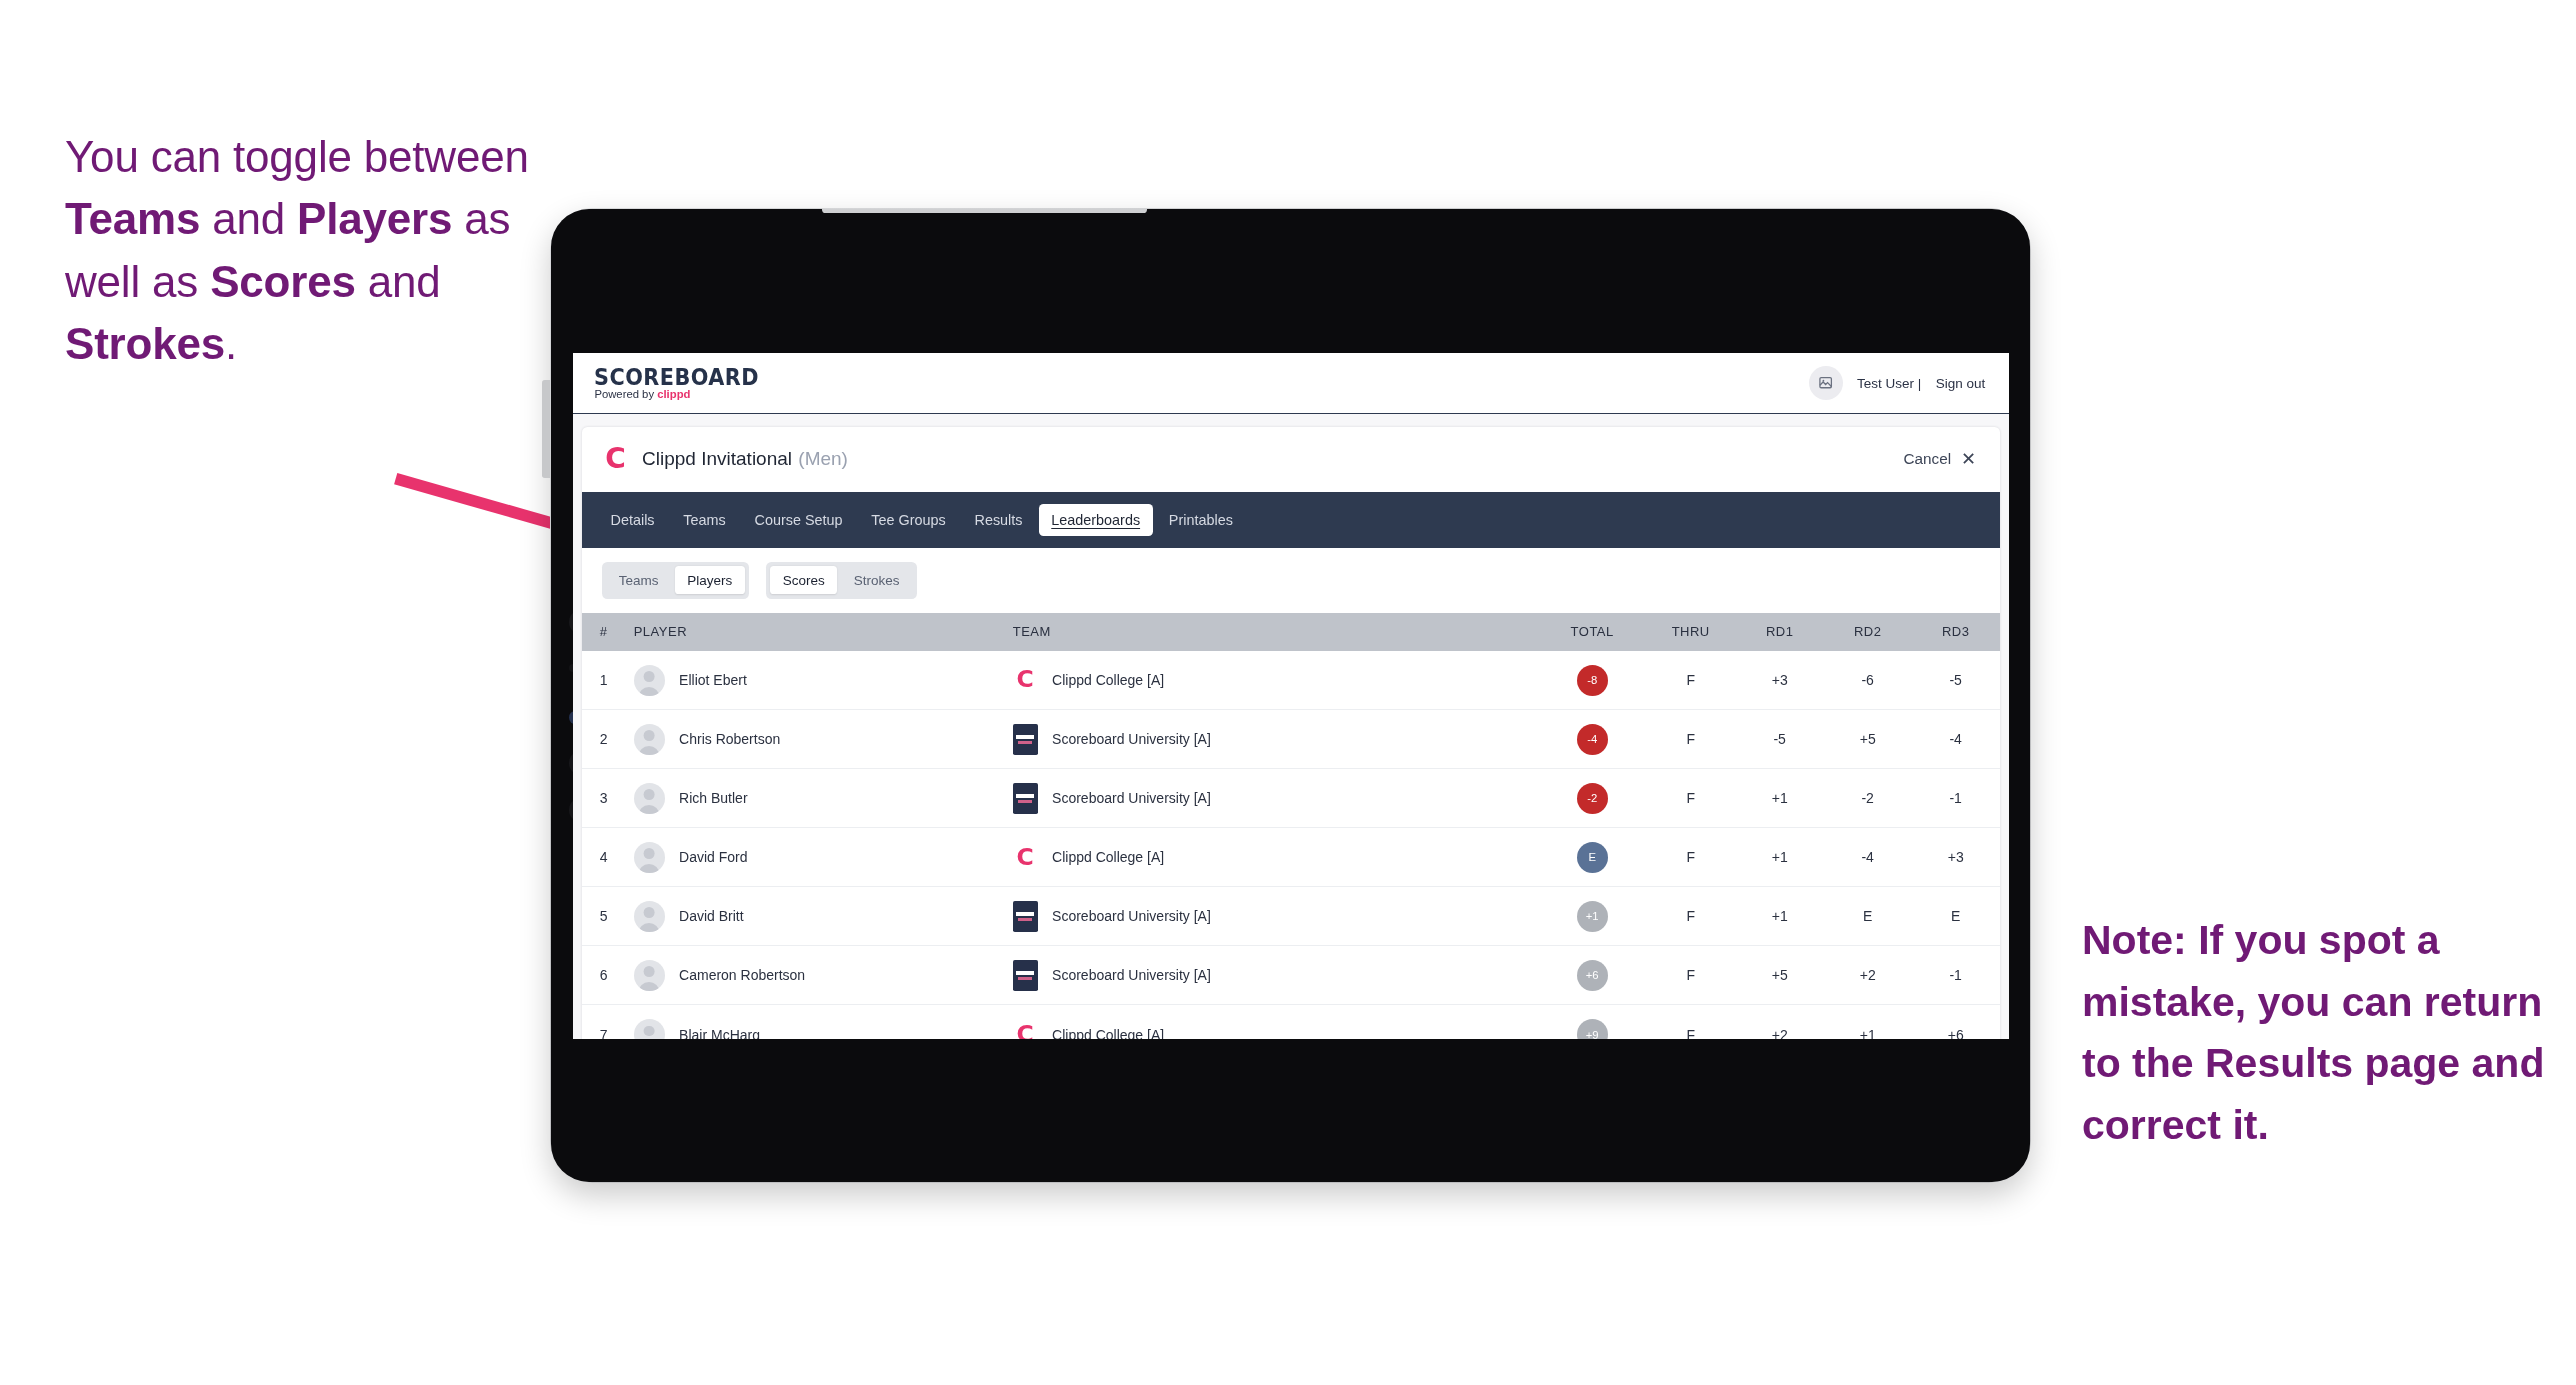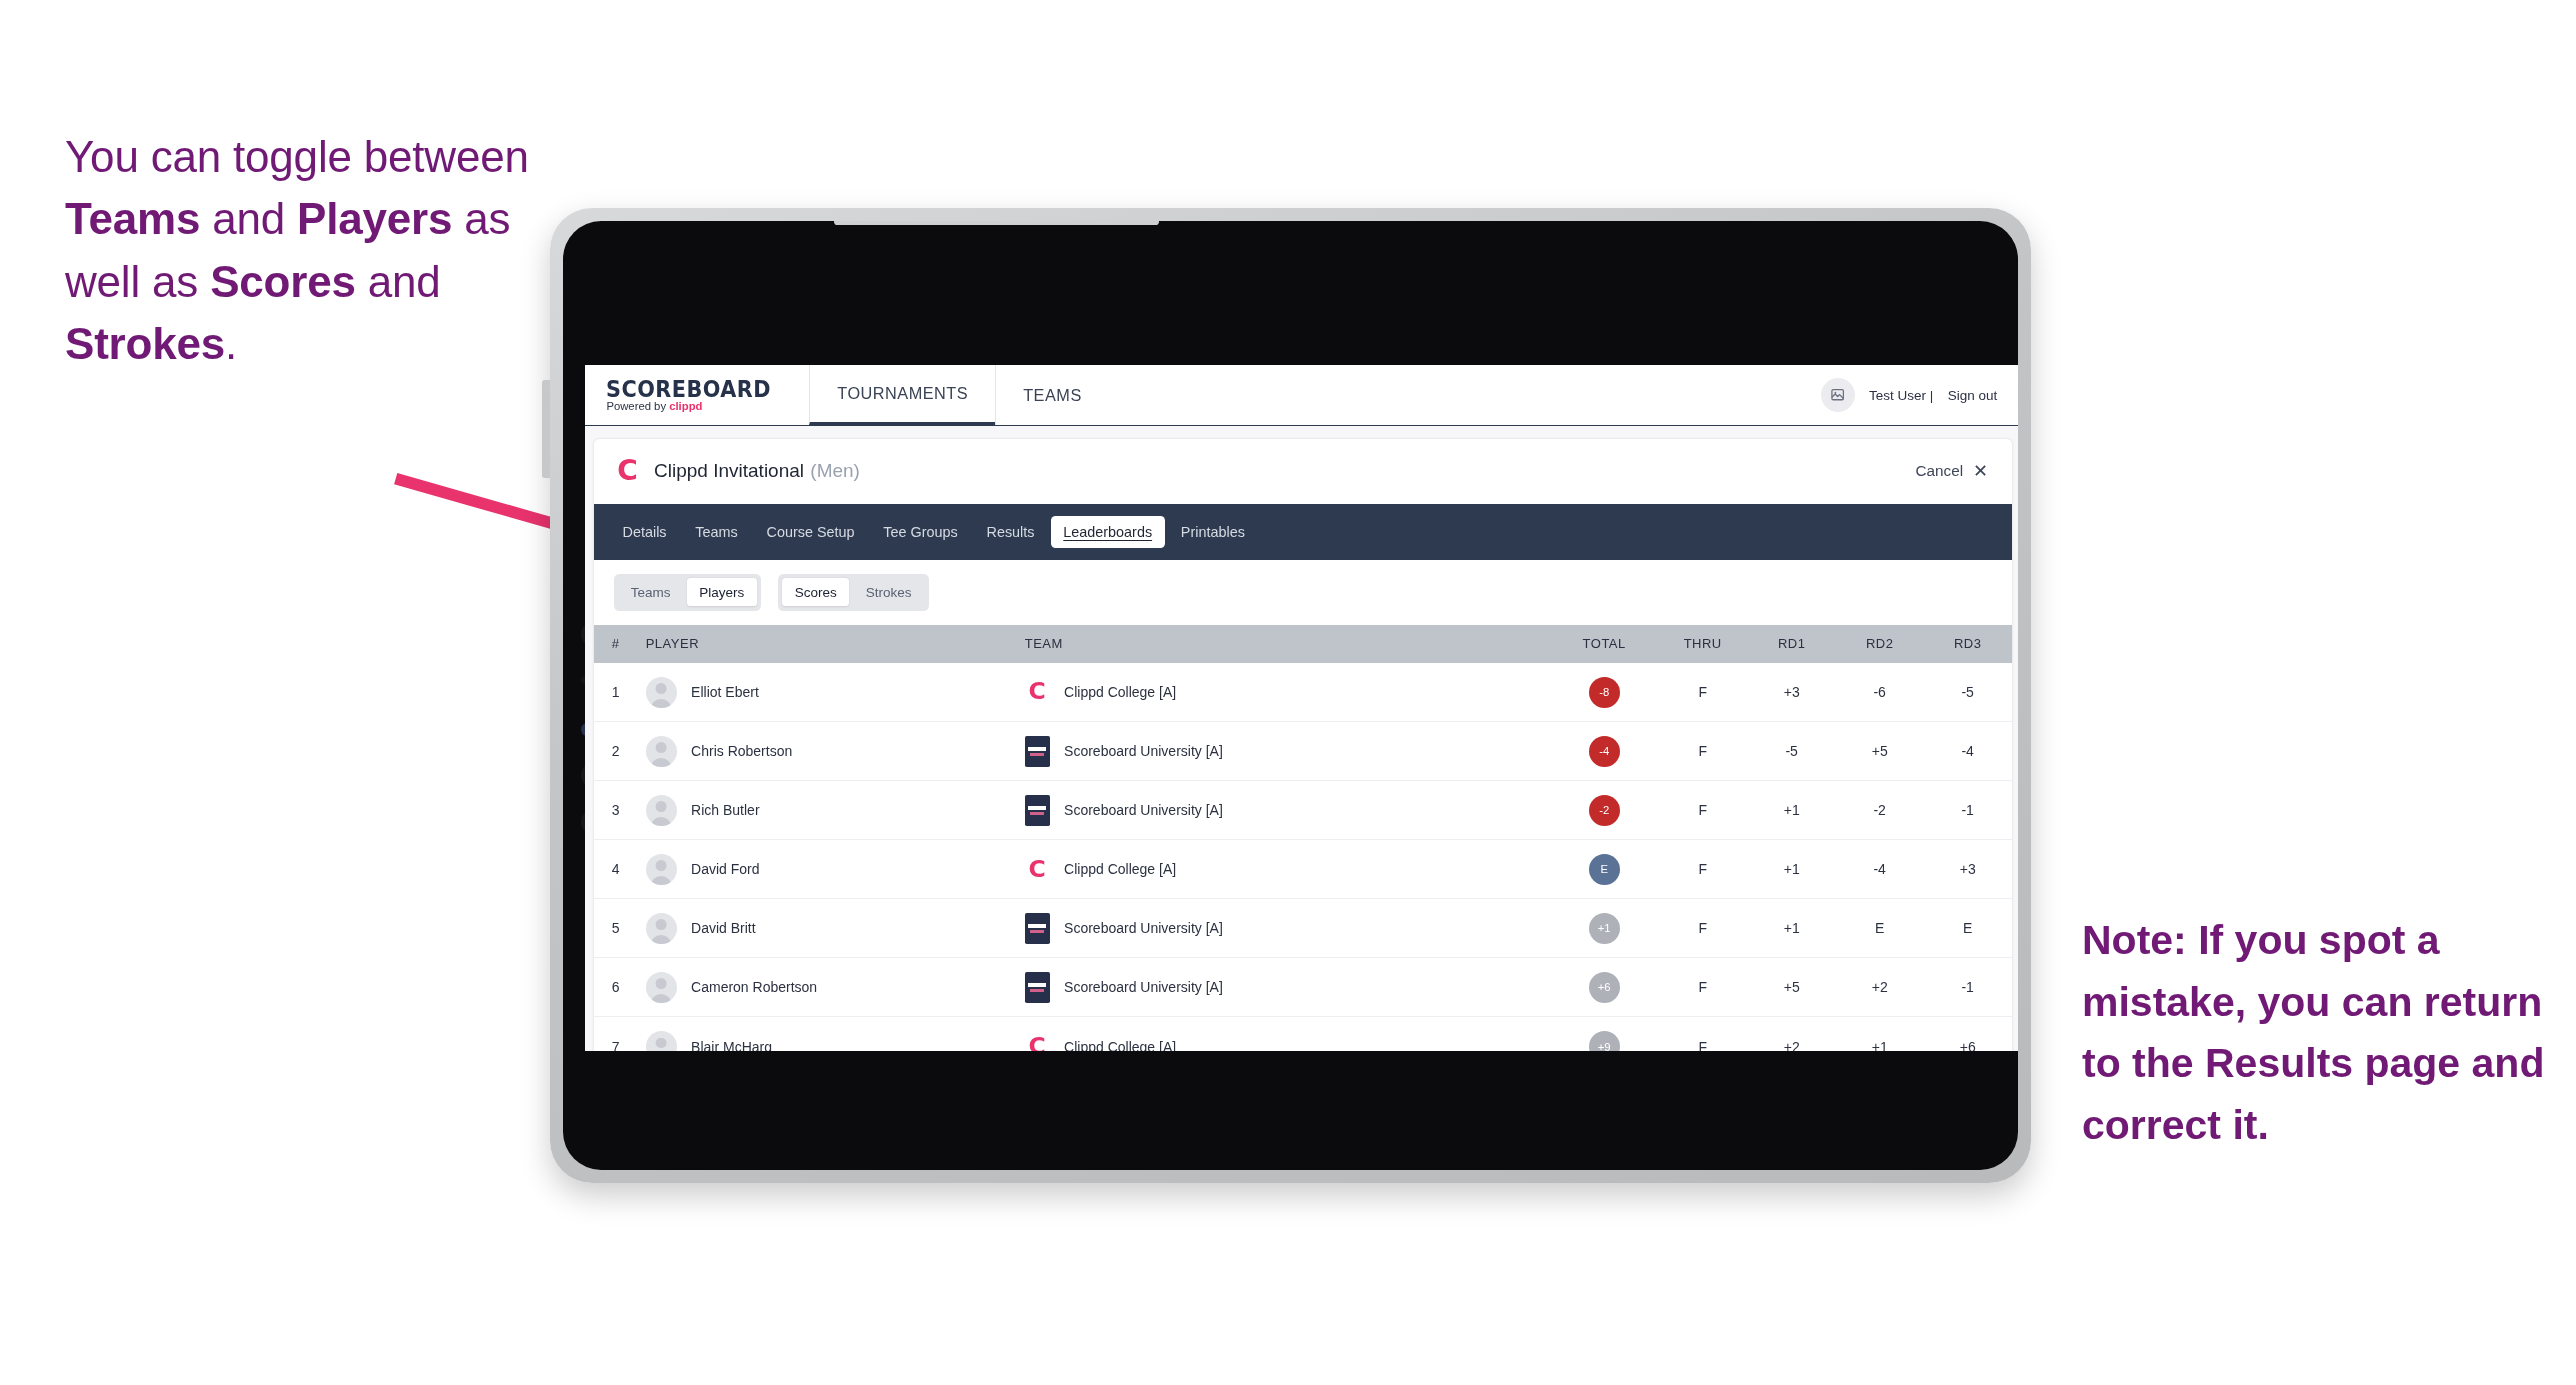--- a/index.html
+++ b/index.html
@@ -33,21 +33,21 @@
 
   .arrow-wrap { position: absolute; left: 388px; top: 466px; width: 262px; height: 99px; }
 
   
   .device {
     position: absolute;
     left: 550px; top: 208px;
     width: 1481px; height: 975px;
     background: linear-gradient(160deg,#d8d9db 0%, #c3c4c6 40%, #b9babc 100%);
     border-radius: 42px;
-    padding: 13px;
+    padding: 1px;
     box-shadow: 0 12.6px 31px rgba(0,0,0,.20);
   }
   .device-screen {
     position: relative;
     width: 100%; height: 100%;
     background: #0b0b0d;
     border-radius: 38px;
     overflow: hidden;
   }
   .bezel-dot {
@@ -279,24 +279,20 @@
       <div class="bezel-dot d3"></div>
       <div class="bezel-dot d4"></div>
       <div class="bezel-dot d5"></div>
 
       <div class="viewport">
 
         <div class="appbar">
           <div class="brand">
             <div class="brand-title">SCOREBOARD</div>
             <div class="brand-sub"><span>Powered by </span><span class="clippd">clippd</span></div>
-          </div>
-          <div class="nav-tabs">
-            <div class="nav-tab active">TOURNAMENTS</div>
-            <div class="nav-tab">TEAMS</div>
           </div>
           <div class="appbar-right">
             <div class="avatar-chip">
               <svg width="15.3" height="15.3" viewBox="0 0 24 24" fill="none" stroke="#6b7180" stroke-width="2">
                 <rect x="3" y="4" width="18" height="16" rx="2"></rect>
                 <path d="M3 16l5-5 4 4 3-3 6 6"></path>
                 <circle cx="8.5" cy="9" r="1.4" fill="#6b7180" stroke="none"></circle>
               </svg>
             </div>
             <span>Test User |</span>

